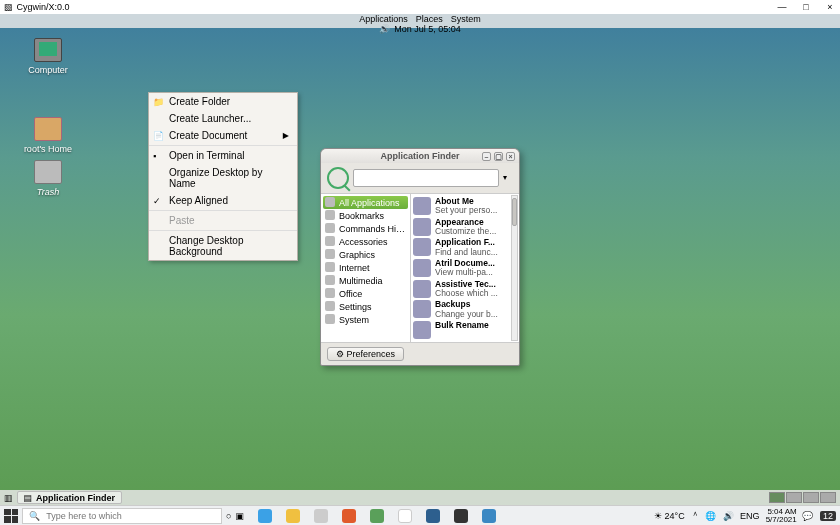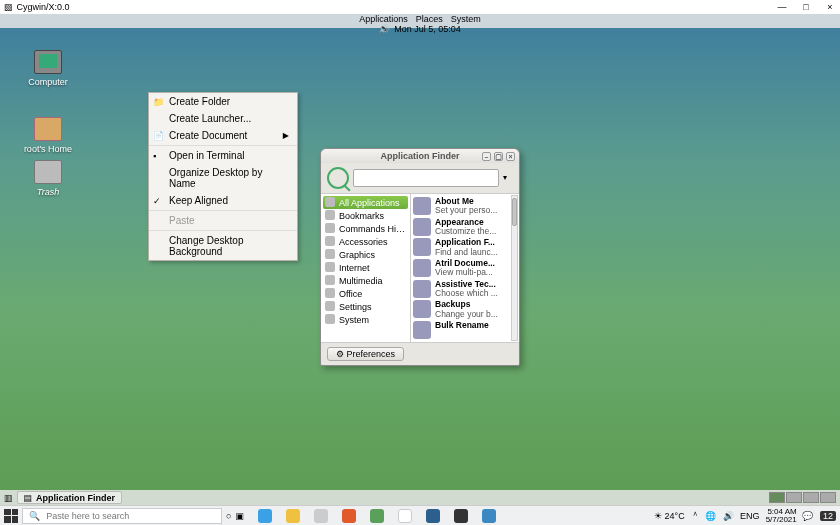--- a/index.html
+++ b/index.html
@@ -99,21 +99,21 @@
     <span>Applications</span>
     <span>Places</span>
     <span>System</span>
   </div>
   <div class="clock">
     <span>🔊</span>
     <span>Mon Jul  5, 05:04</span>
   </div>
 </div>
 
-<div class="desktop-icon" style="left:18px; top:50px;">
+<div class="desktop-icon" style="left:18px; top:38px;">
   <div class="ico ico-computer"></div>
   <div>Computer</div>
 </div>
 <div class="desktop-icon" style="left:18px; top:90px;margin-top:27px;">
   <div class="ico ico-home"></div>
   <div>root's Home</div>
 </div>
 <div class="desktop-icon" style="left:18px; top:160px;font-style:italic;">
   <div class="ico ico-trash"></div>
   <div>Trash</div>
@@ -264,21 +264,21 @@
 <div class="win-taskbar">
   <div class="left">
     <div class="win-start">
         <div></div>
         <div></div>
         <div></div>
         <div></div>
       </div>
     <div class="win-search">
       <span>🔍</span>
-      <span>Paste here to search</span>
+      <span>Type here to which</span>
     </div>
     <span>○</span>
     <span>▣</span>
     <div class="win-apps">
       <div class="a" style="background:#3ba1e6"></div>
       <div class="a" style="background:#f0c040"></div>
       <div class="a" style="background:#ccc"></div>
       <div class="a" style="background:#e05a2b"></div>
       <div class="a" style="background:#5aa05a"></div>
       <div class="a" style="background:#fff;border:1px solid #ccc"></div>

